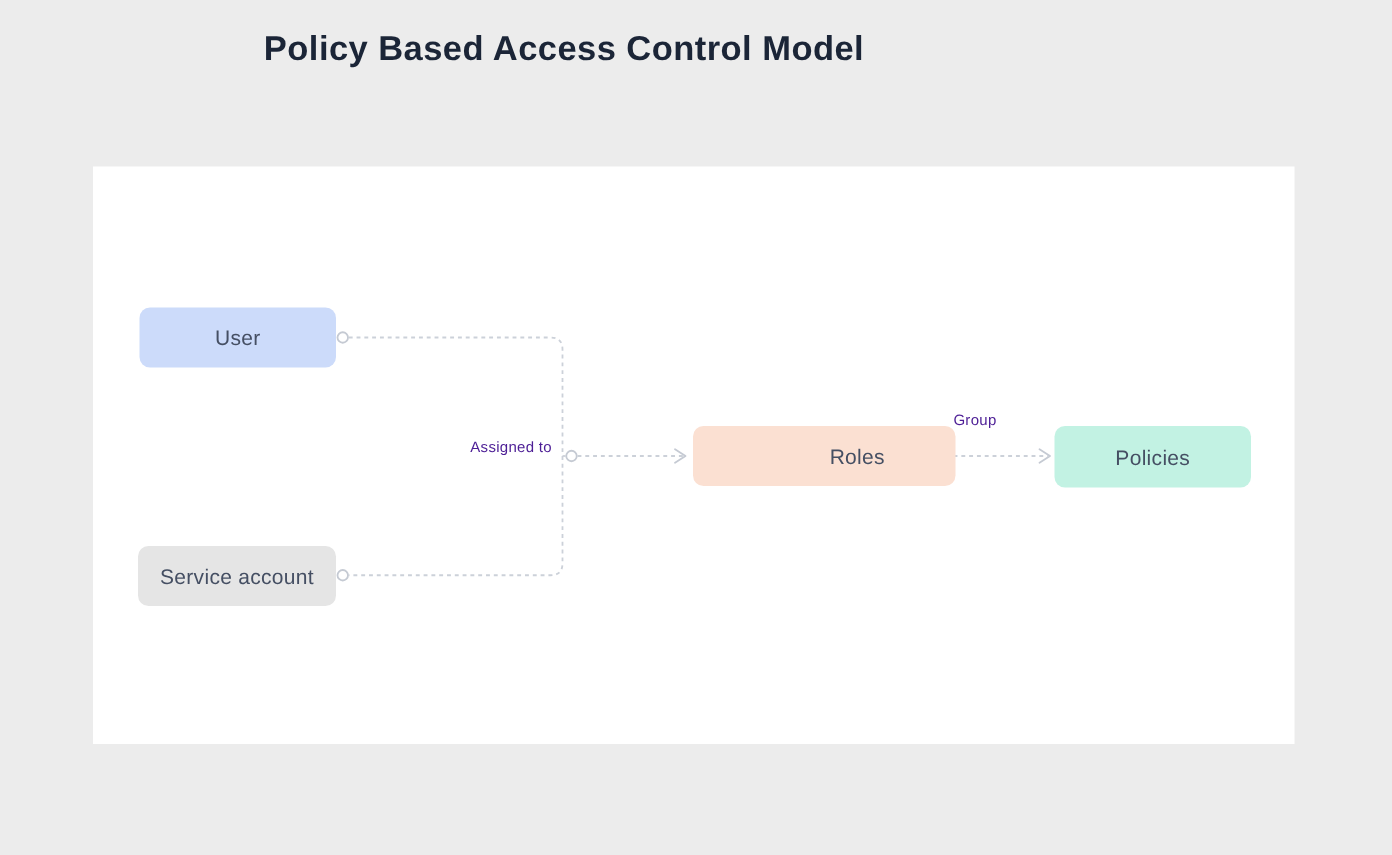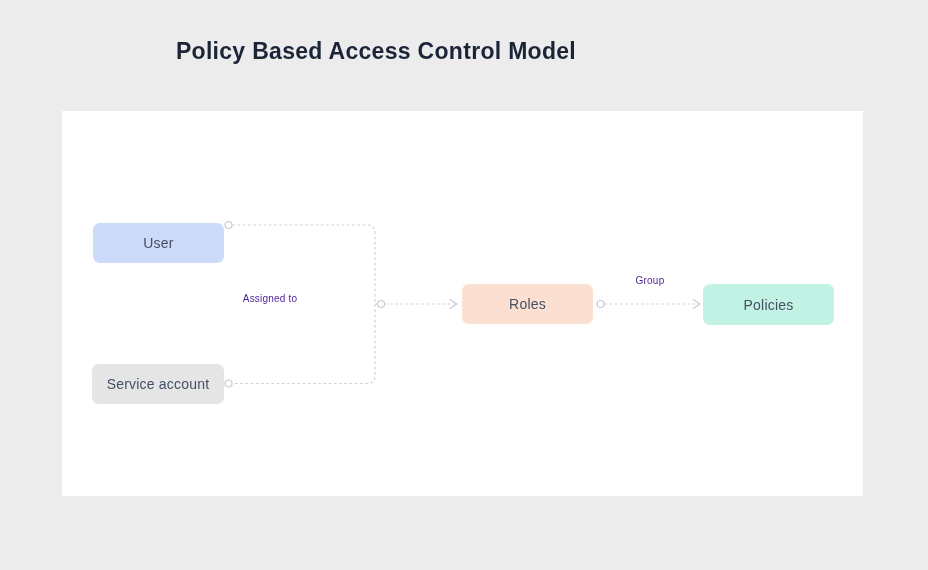--- a/index.html
+++ b/index.html
@@ -9,21 +9,21 @@
   body {
     width: 928px;
     height: 570px;
     background: #ececec;
     position: relative;
     overflow: hidden;
     font-family: "Liberation Sans", sans-serif;
   }
   .page-title {
     position: absolute;
-    top: 38px;
+    top: 19px;
     left: 0;
     width: 752px;
     text-align: center;
     font-size: 23px;
     font-weight: 600;
     letter-spacing: 0.3px;
     color: #1b2537;
   }
   .canvas {
     position: absolute;
@@ -43,35 +43,35 @@
   .node {
     position: absolute;
     display: flex;
     align-items: center;
     justify-content: center;
     border-radius: 7px;
     font-size: 14px;
     color: #454f63;
     letter-spacing: 0.2px;
   }
-  .node-user            { left: 31px;  top: 94px;  width: 131px; height: 40px; background: #ccdbfa; margin-top: 18px; }
+  .node-user            { left: 31px;  top: 94px;  width: 131px; height: 40px; background: #ccdbfa; }
   .node-service-account { left: 30px;  top: 253px; width: 132px; height: 40px; background: #e5e5e5; }
-  .node-roles           { left: 400px; top: 173px; width: 131px; height: 40px; background: #fbe0d2; }
+  .node-roles           { left: 400px; top: 173px; width: 131px; height: 40px; background: #fbe0d2; padding-left: 44px; }
   .node-policies        { left: 641px; top: 173px; width: 131px; height: 41px; background: #c2f2e3; text-align: center; }
   .edge-label {
     position: absolute;
     font-size: 10px;
     color: #4c1d95;
     letter-spacing: 0.2px;
   }
   .edge-label-assigned-to {
-    left: 134px;
+    left: 158px;
     top: 182px;
     width: 148px;
-    text-align: center;
+    text-align: right;
   }
   .edge-label-group {
     left: 528px;
     top: 164px;
     width: 120px;
     text-align: center;
   }
   .connector-line {
     fill: none;
     stroke: #ccd1d9;

